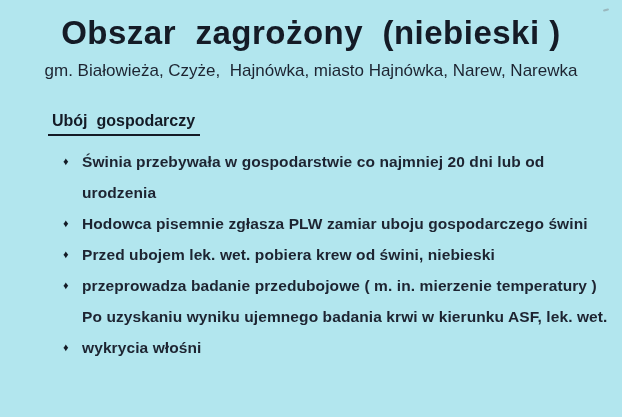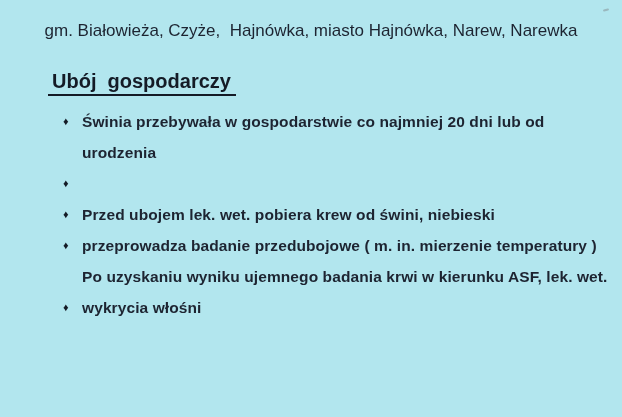--- a/index.html
+++ b/index.html
@@ -27,21 +27,21 @@
     text-align: center;
     font-size: 17px;
     line-height: 25px;
     margin-top: 5px;
     white-space: pre;
     color: #1d2431;
   }
   .section-heading-row { margin: 26px 0 0 48px; }
   .section-heading {
     display: inline-block;
-    font-size: 20px;
+    font-size: 16px;
     line-height: 24px;
     font-weight: bold;
     white-space: pre;
     padding: 0 5px 1px 4px;
     border-bottom: 2px solid #141b26;
     color: #141b26;
   }
   .bullets { margin: 10px 0 0 50px; }
   .bullet { display: flex; align-items: flex-start; }
   .marker {
@@ -76,36 +76,38 @@
     border-radius: 1px;
   }
 </style>
 </head>
 <body>
 
 <div class="page">
 
   <div class="scan-speck"></div>
 
+  <div class="title">Obszar  zagrożony  (niebieski )</div>
 
   <div class="subtitle">gm. Białowieża, Czyże,  Hajnówka, miasto Hajnówka, Narew, Narewka</div>
 
   <div class="section-heading-row">
     <span class="section-heading">Ubój  gospodarczy</span>
   </div>
 
   <div class="bullets">
 
     <div class="bullet">
       <span class="marker">♦</span>
       <span class="btext">Świnia przebywała w gospodarstwie co najmniej 20 dni lub od urodzenia</span>
     </div>
 
     <div class="bullet">
       <span class="marker">♦</span>
+      <span class="btext">Hodowca pisemnie zgłasza PLW zamiar uboju gospodarczego świni</span>
     </div>
 
     <div class="bullet">
       <span class="marker">♦</span>
       <span class="btext"><span>Przed ubojem </span><span class="u">lek. wet. pobiera krew od świni</span><span>, niebieski</span></span>
     </div>
 
     <div class="bullet">
       <span class="marker">♦</span>
       <span class="btext">

